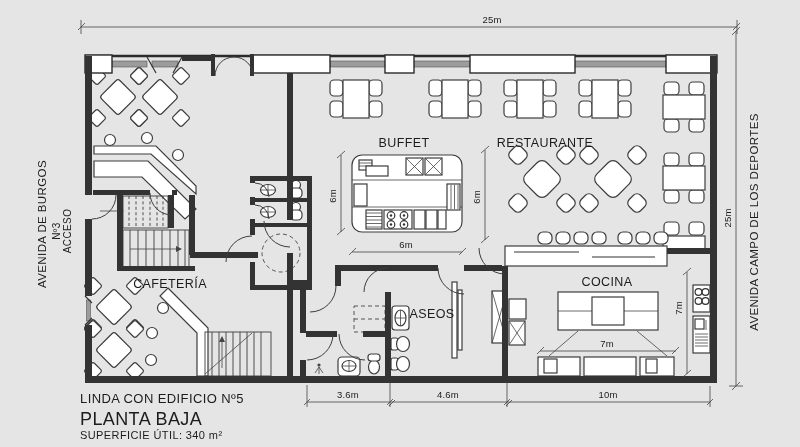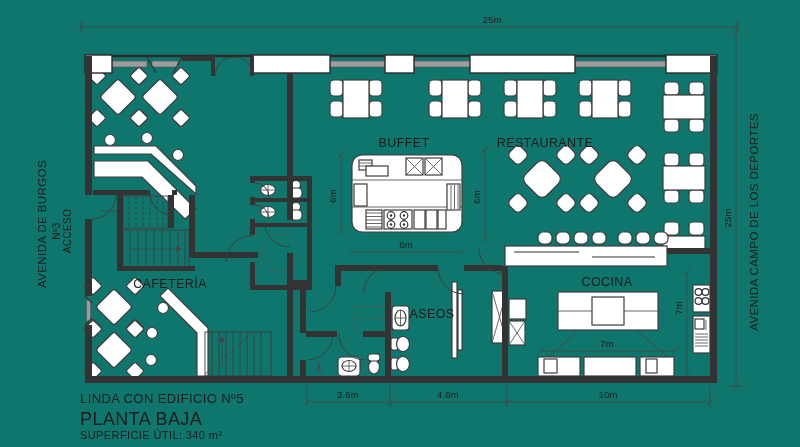--- a/index.html
+++ b/index.html
@@ -1,16 +1,16 @@
 <!DOCTYPE html>
 <html><head>
 <meta charset="utf-8">
 <style>
   html,body{margin:0;padding:0;background:#fff;}
-  .stage{position:relative;width:800px;height:447px;background:#0f766e;overflow:hidden;
+  .stage{position:relative;width:800px;height:447px;background:#e5e5e5;overflow:hidden;
          font-family:"Liberation Sans", sans-serif;}
   svg{position:absolute;left:0;top:0;}
   text{fill:#1c1c1c;letter-spacing:.4px;}
   .room-lbl{font-size:12.5px;}
   .dim-lbl{font-size:9.5px;letter-spacing:.2px;}
   .street-lbl{font-size:11.5px;}
   .small-lbl{font-size:10px;}
   .f1{font-size:13px;}
   .f2{font-size:18px;}
   .f3{font-size:11px;}

